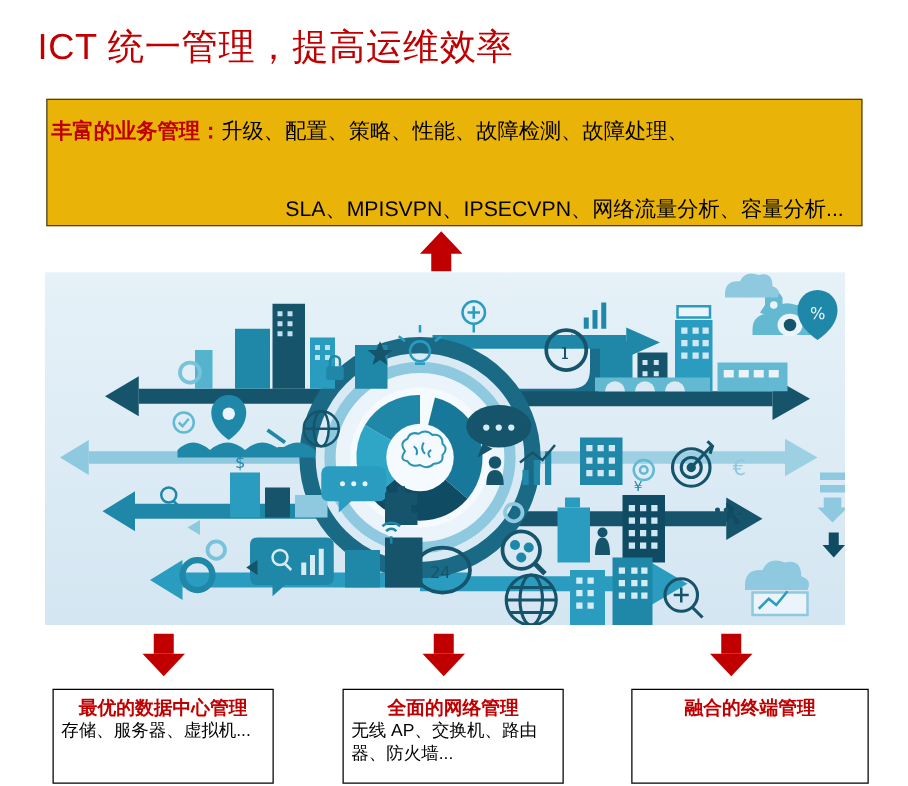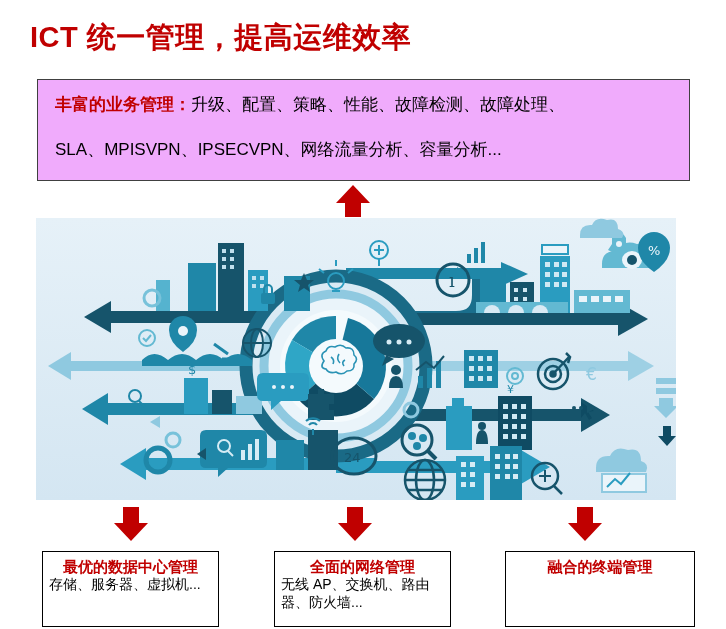--- a/index.html
+++ b/index.html
@@ -18,45 +18,45 @@
     height: 629px;
     background: #ffffff;
   }
 
   
   .title {
     position: absolute;
     left: 30px;
     top: 18px;
     font-size: 29px;
-    font-weight: bold;
+    font-weight: normal;
     color: #c00000;
     letter-spacing: 0.5px;
     white-space: nowrap;
   }
 
   
   .top-box {
     position: absolute;
     left: 37px;
     top: 79px;
     width: 653px;
     height: 102px;
     border: 1px solid #404040;
-    background: #f0abfc;
-    padding: 12px 14px 0 17px;
+    background: #eab308;
+    padding: 12px 14px 0 3px;
   }
   .top-line {
     font-size: 17px;
     color: #000000;
     line-height: 1.0;
     white-space: nowrap;
   }
   .top-line.l1 { margin-top: 4px; }
-  .top-line.l2 { margin-top: 28px; }
+  .top-line.l2 { margin-top: 46px; text-align: right; }
   .top-lead {
     color: #c00000;
     font-weight: bold;
   }
 
   
   .arrow-up {
     position: absolute;
     width: 0; height: 0;
     border-left: 17px solid transparent;

